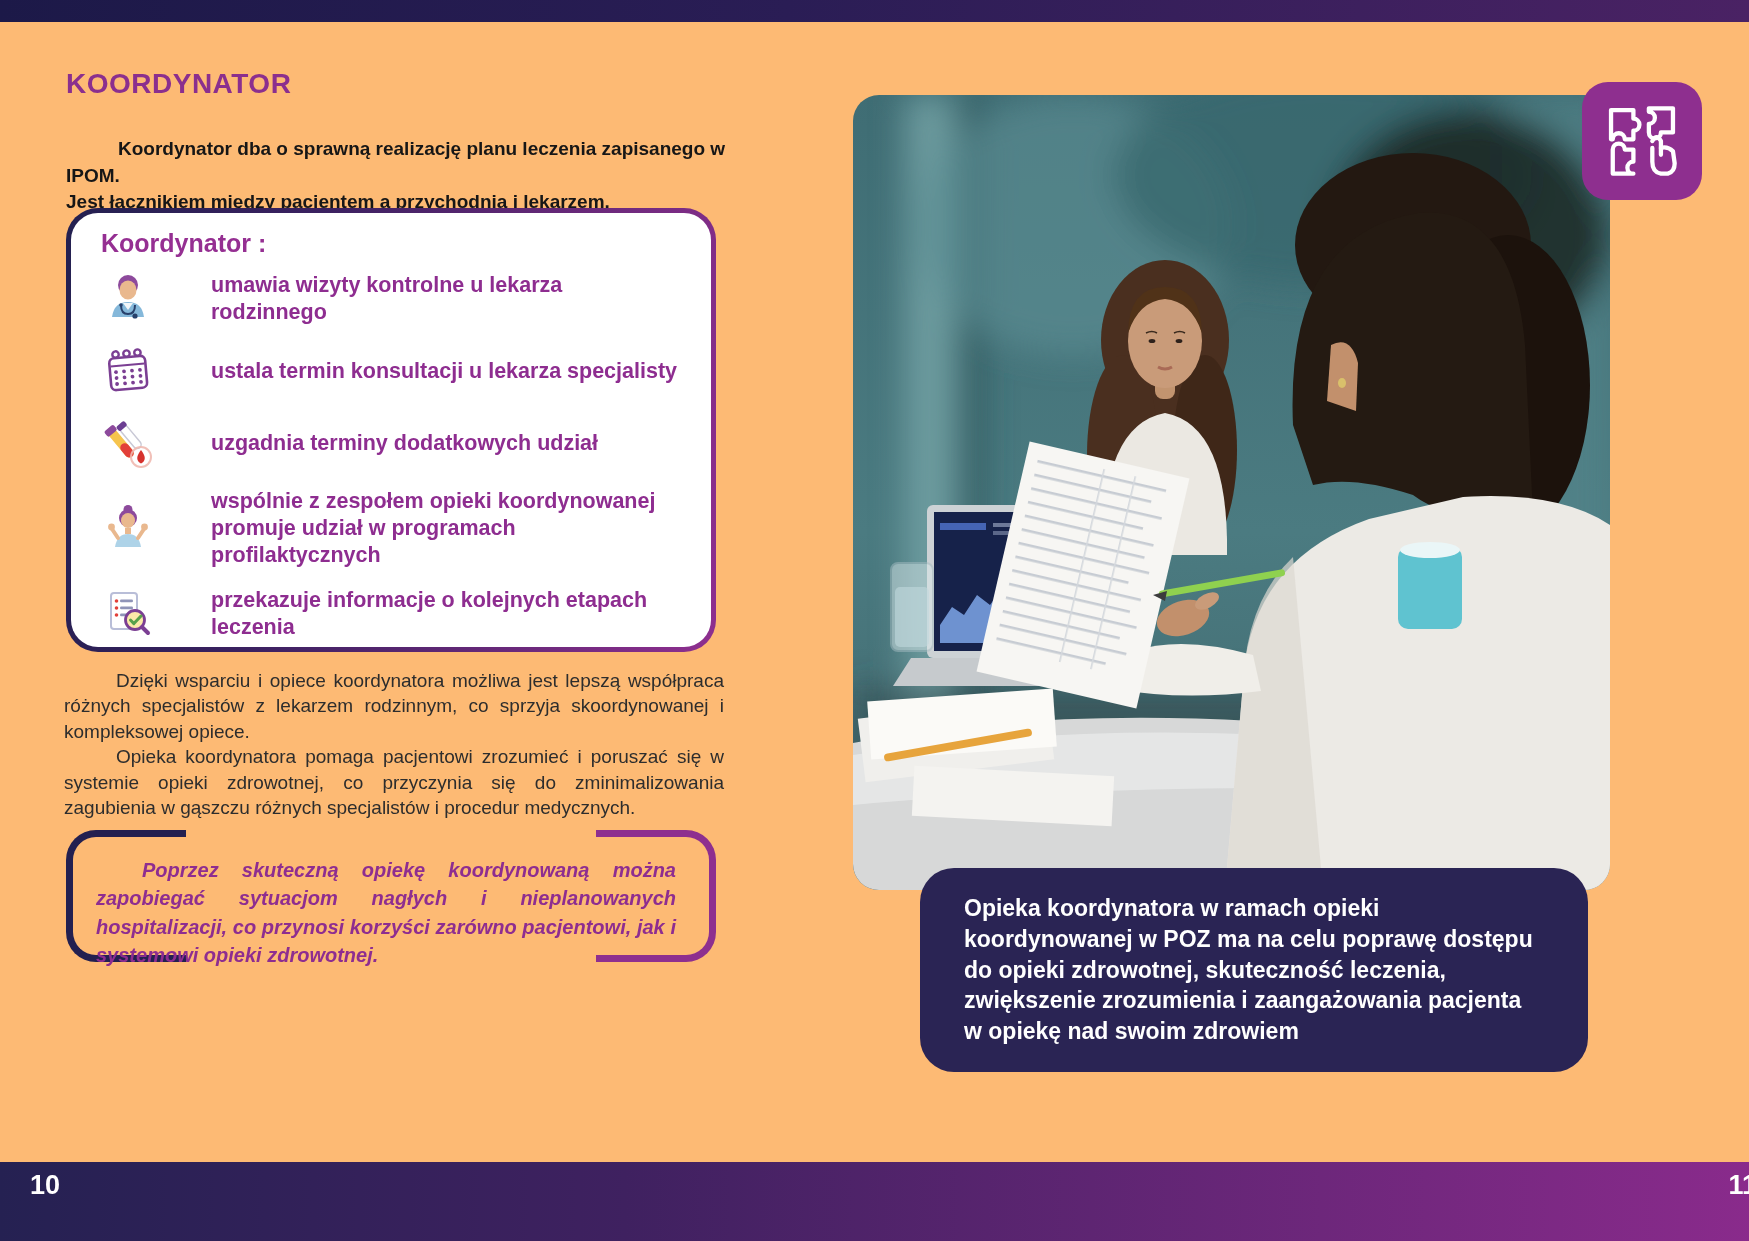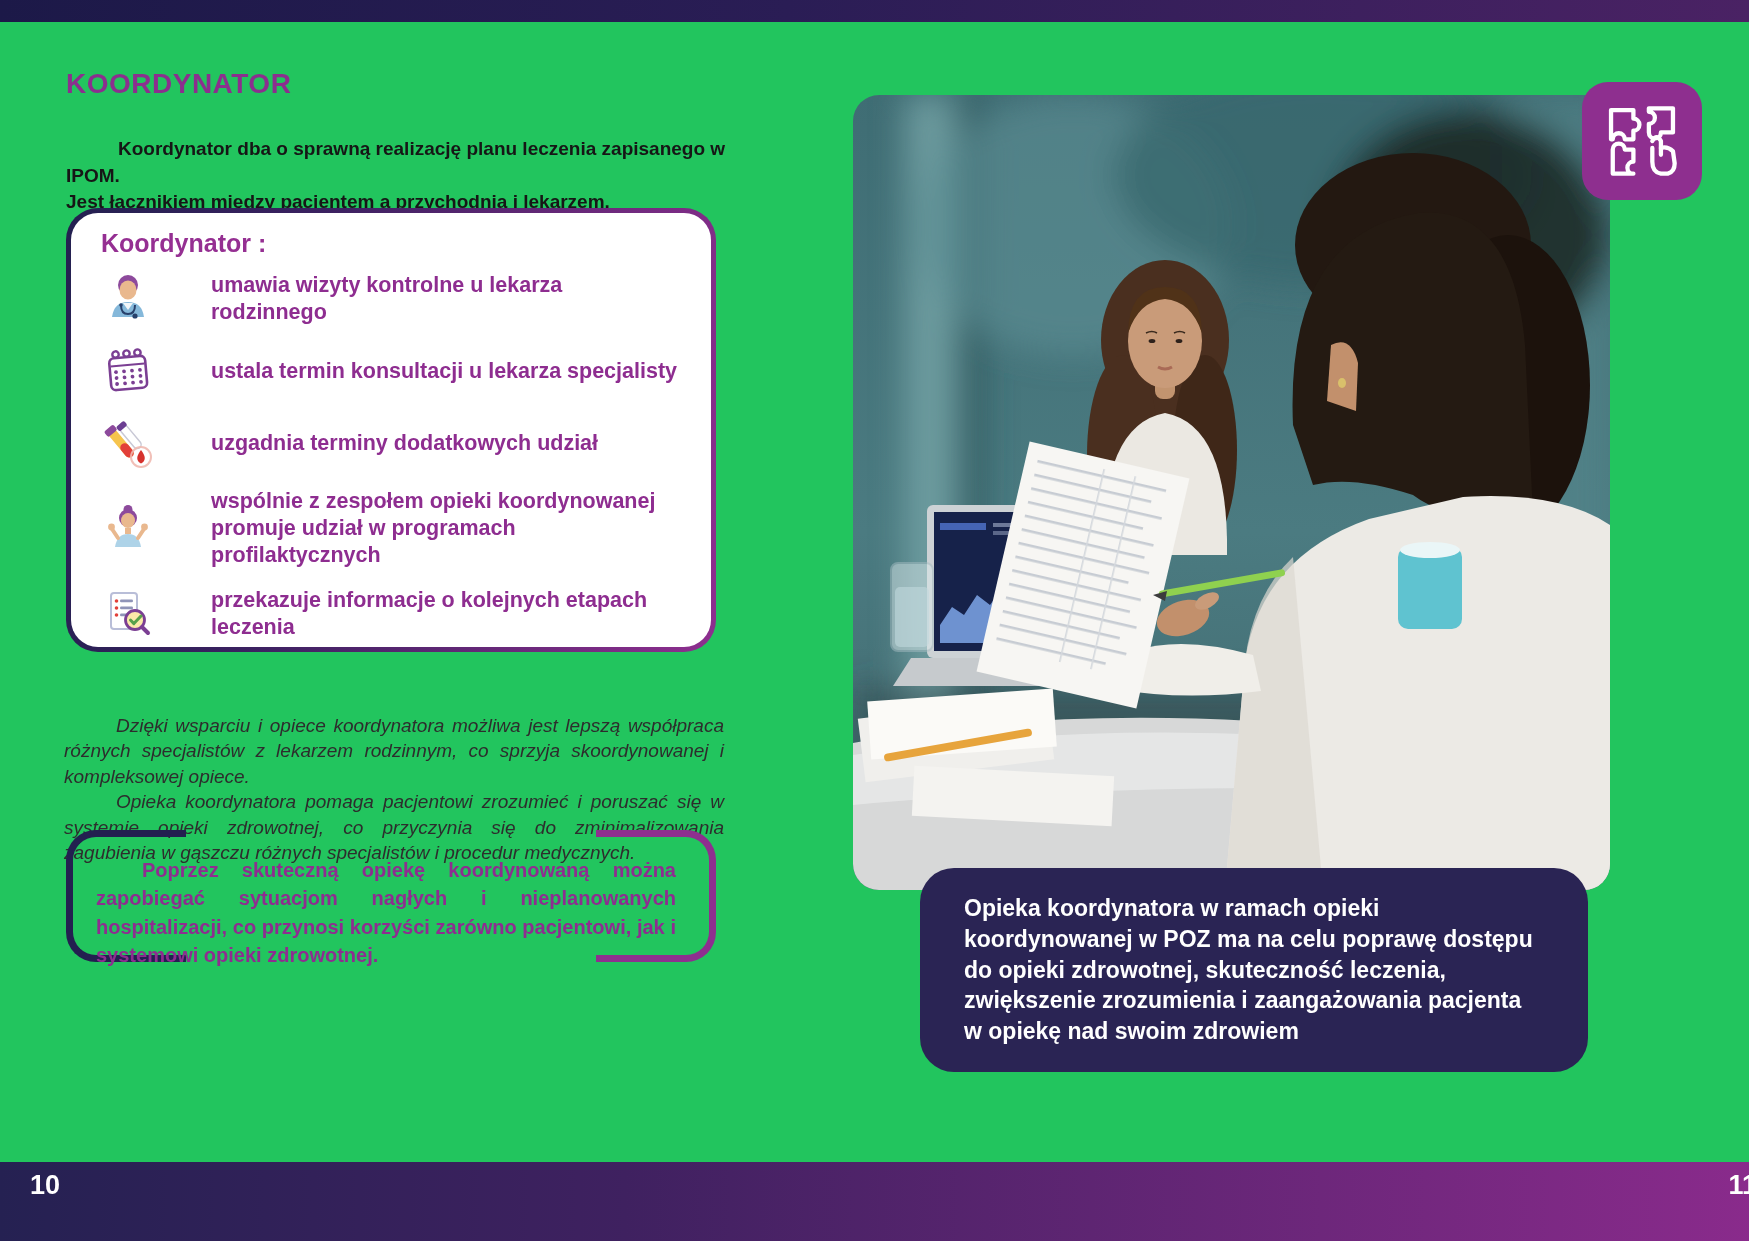--- a/index.html
+++ b/index.html
@@ -1,16 +1,16 @@
 <!DOCTYPE html>
 <html><head>
 <meta charset="utf-8">
 <style>
   html,body{margin:0;padding:0;background:#fff;}
-  #page{position:relative;width:1749px;height:1241px;background:#22c55e;overflow:hidden;
+  #page{position:relative;width:1749px;height:1241px;background:#fdba74;overflow:hidden;
         font-family:"Liberation Sans", sans-serif;}
   section{position:absolute;inset:0;}
 
   
   .topbar{position:absolute;left:0;top:0;width:1749px;height:22px;
           background:linear-gradient(90deg,#1c1948 0%,#2a1d55 45%,#4a2264 100%);}
   .bottombar{position:absolute;left:0;top:1162px;width:1749px;height:79px;
           background:linear-gradient(90deg,#252152 0%,#3f2160 35%,#8c2b8d 100%);padding-left:38px;}
   .pn{position:absolute;top:8px;font-size:27px;font-weight:bold;color:#ffffff;}
   .pn-l{left:30px;} .pn-r{right:30px;}
@@ -24,25 +24,25 @@
   .box1{position:absolute;left:66px;top:208px;width:650px;height:444px;border-radius:32px;
         background:linear-gradient(100deg,#232050 0%,#3a2160 35%,#8e2f8f 100%);padding:5px;box-sizing:border-box;}
   .box1-inner{background:#fff;border-radius:27px;width:100%;height:100%;box-sizing:border-box;
         padding:12px 26px 0 30px;}
   .box1 h2{margin:4px 0 14px 0;text-align:left;font-size:25px;color:#952f92;font-weight:bold;}
   .item{display:flex;align-items:center;gap:56px;margin-bottom:18px;}
   .ic{width:54px;min-width:54px;height:54px;display:flex;align-items:center;justify-content:center;}
   .ic svg{width:54px;height:54px;}
   .item-label{font-size:21.5px;font-weight:bold;color:#8e2d90;line-height:1.26;white-space:pre-line;}
 
-  .bodytext{position:absolute;left:64px;top:713px;width:660px;font-style:italic;}
+  .bodytext{position:absolute;left:64px;top:668px;width:660px;}
   .bodytext p{margin:0;text-indent:52px;text-align:justify;font-size:19px;line-height:1.34;color:#2d2d2d;}
 
   .callout2{position:absolute;left:66px;top:830px;width:650px;height:132px;box-sizing:border-box;
-            padding:26px 40px 0 30px;}
+            padding:26px 40px 0 30px;font-style:italic;}
   .bracket-l{position:absolute;left:0;top:0;bottom:0;width:120px;box-sizing:border-box;
              border:7px solid #232050;border-right:0;border-radius:30px 0 0 30px;}
   .bracket-r{position:absolute;right:0;top:0;bottom:0;width:120px;box-sizing:border-box;
              border:7px solid #8e2f8f;border-left:0;border-radius:0 30px 30px 0;}
   .callout2 p{position:relative;margin:0;text-indent:46px;text-align:justify;font-size:20px;
               font-weight:bold;color:#8e2d90;line-height:1.42;}
 
   
   .photo{position:absolute;left:853px;top:95px;width:757px;height:795px;border-radius:26px;overflow:hidden;}
   .photo svg{display:block;width:757px;height:795px;}

